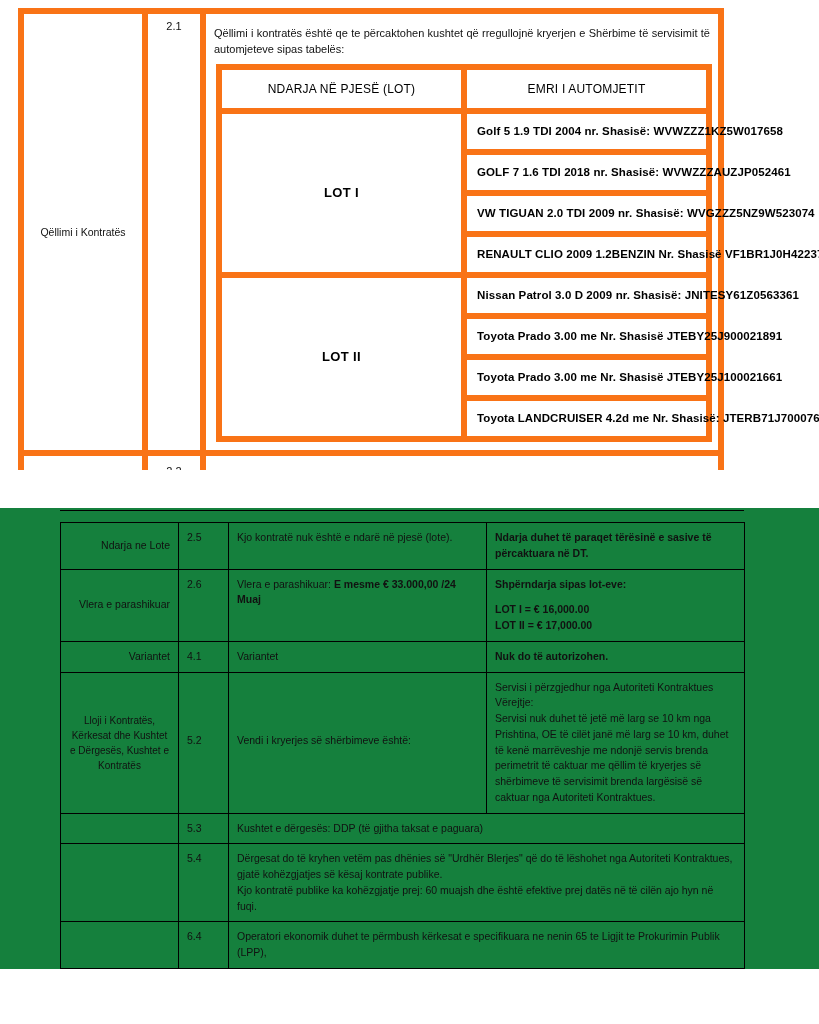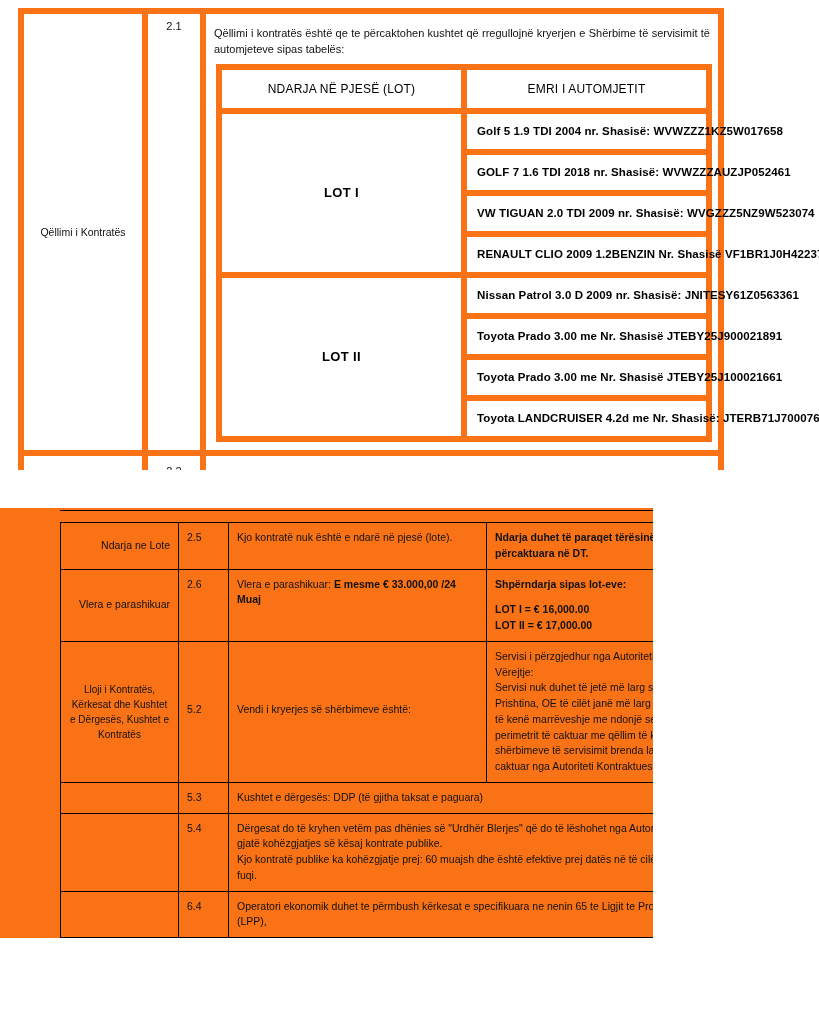--- a/index.html
+++ b/index.html
@@ -125,22 +125,22 @@
 
   
   .gap {
     height: 38px;
     background: #ffffff;
   }
 
   
   .frag-bot {
     position: relative;
-    width: 653px;
-    background: #f97316;
+    width: 819px;
+    background: #15803d;
     overflow: hidden;
   }
   .frag-bot .inner2 {
     position: absolute;
     left: 60px;
     top: 0px;
     width: 684px;
   }
   .topline {
     position: absolute;
@@ -279,20 +279,26 @@
           </td>
           <td class="c4">
             <div class="b">Shpërndarja sipas lot-eve:</div>
             <div class="lot-lines">
               <div>LOT I  =  € 16,000.00</div>
               <div>LOT II =  € 17,000.00</div>
             </div>
           </td>
         </tr>
 
+        <tr>
+          <td class="c1">Variantet</td>
+          <td class="c2">4.1</td>
+          <td class="c3">Variantet</td>
+          <td class="c4 b">Nuk do të autorizohen.</td>
+        </tr>
 
         <tr>
           <td class="c1 center-mid" style="text-align:center;font-size:10px;line-height:1.5;">Lloji i Kontratës, Kërkesat dhe Kushtet e Dërgesës, Kushtet e Kontratës</td>
           <td class="c2" style="padding-top:60px;">5.2</td>
           <td class="c3" style="padding-top:60px;">Vendi i kryerjes së shërbimeve është:</td>
           <td class="c4 nowrapline">Servisi i përzgjedhur nga Autoriteti Kontraktues
 Vërejtje:
 Servisi nuk duhet të jetë më larg se 10 km nga Prishtina, OE të cilët janë më larg se 10 km, duhet të kenë marrëveshje me ndonjë servis brenda perimetrit të caktuar me qëllim të kryerjes së shërbimeve të servisimit brenda largësisë së caktuar nga Autoriteti Kontraktues.</td>
         </tr>
 

